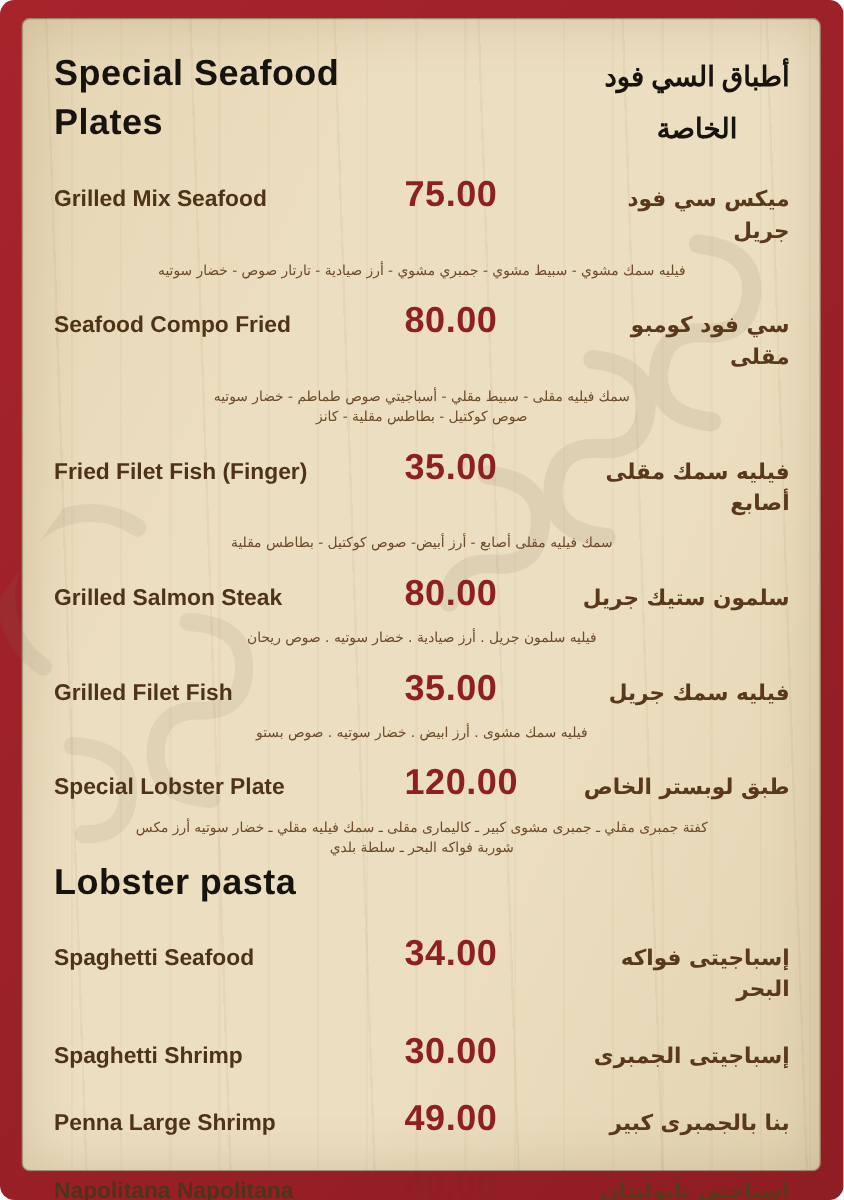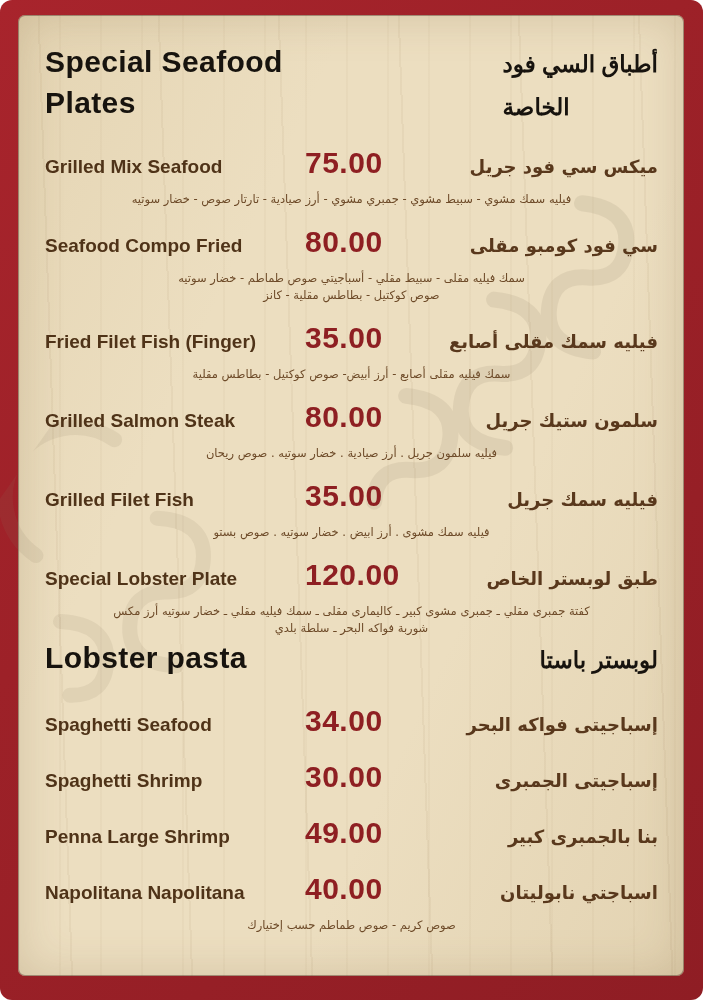--- a/index.html
+++ b/index.html
@@ -20,23 +20,23 @@
     border-radius:7px;
     box-shadow:inset 0 0 0 1px rgba(70,35,25,.4), inset 0 0 46px rgba(125,95,55,.22);
   }
   .watermark{position:absolute;pointer-events:none;opacity:.30;}
   .wm1{right:-30px;top:180px;transform:rotate(38deg);}
   .wm2{left:-60px;bottom:190px;transform:rotate(35deg);}
   .content{position:absolute;inset:0;padding:26px 26px 0 27px;}
 
   .hdr{display:flex;justify-content:space-between;align-items:flex-start;}
   .hdr-en{font-weight:bold;font-size:30px;line-height:41px;color:#17130e;letter-spacing:.4px;}
-  .hdr-ar{font-family:Liberation Sans, sans-serif;font-weight:bold;font-size:23px;line-height:43px;color:#17130e;direction:rtl;text-align:left;padding-top:2px;}
+  .hdr-ar{font-family:Liberation Serif, serif;font-weight:bold;font-size:23px;line-height:43px;color:#17130e;direction:rtl;text-align:center;padding-top:2px;}
 
-  .item-row{display:flex;align-items:baseline;margin-top:21px;}
+  .item-row{display:flex;align-items:baseline;margin-top:21px;gap:32px;}
   .s2 .item-row{margin-top:26px;}
   .en-name{flex:0 0 260px;font-weight:bold;font-size:19px;line-height:26px;color:#4f3318;}
   .price{flex:0 0 115px;font-weight:bold;font-size:30px;line-height:26px;color:#8e1f22;letter-spacing:.5px;}
   .ar-name{flex:1;direction:rtl;text-align:right;font-family:"DejaVu Sans", sans-serif;font-weight:bold;font-size:18px;line-height:26px;color:#59381c;}
 
   .desc{margin-top:11px;text-align:center;direction:rtl;
         font-family:"DejaVu Sans", sans-serif;font-weight:normal;
         font-size:11.5px;line-height:17px;color:#6d4a28;}
   .desc span{display:block;}
 
@@ -140,21 +140,20 @@
         </div>
         <div class="desc">
           <span>كفتة جمبرى مقلي ـ جمبرى مشوى كبير ـ كاليمارى مقلى ـ سمك فيليه مقلي ـ خضار سوتيه أرز مكس</span>
           <span>شوربة فواكه البحر ـ سلطة بلدي</span>
         </div>
       </div>
 
       <div class="s2">
         <div class="hdr hdr2">
           <div class="hdr-en">Lobster pasta</div>
-          <div class="hdr-ar">لوبستر باستا</div>
         </div>
 
         <div class="item">
           <div class="item-row">
             <div class="en-name">Spaghetti Seafood</div>
             <div class="price">34.00</div>
             <div class="ar-name">إسباجيتى فواكه البحر</div>
           </div>
         </div>
 

